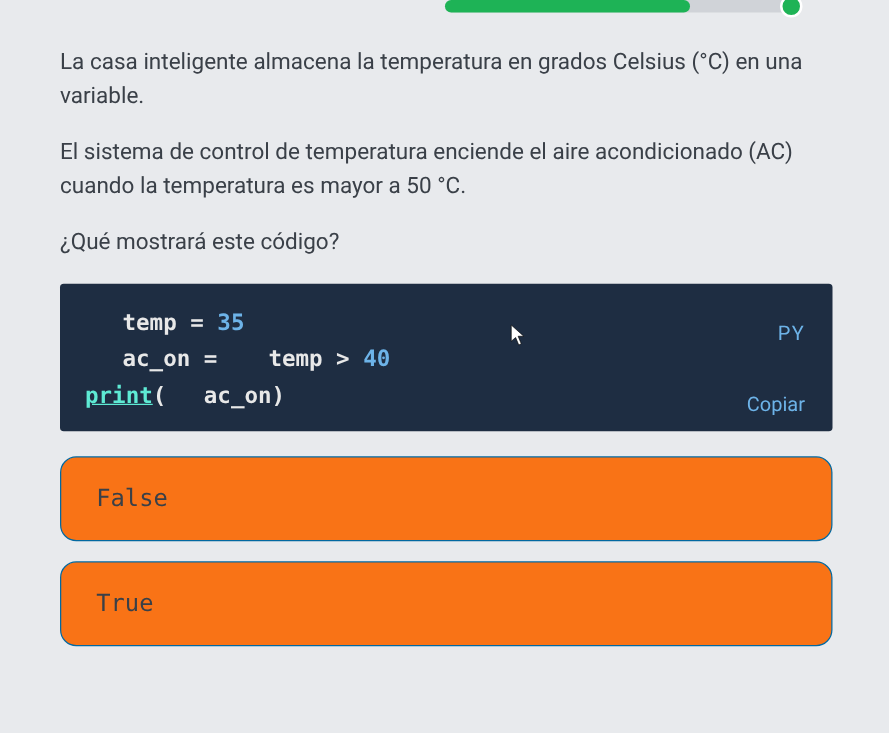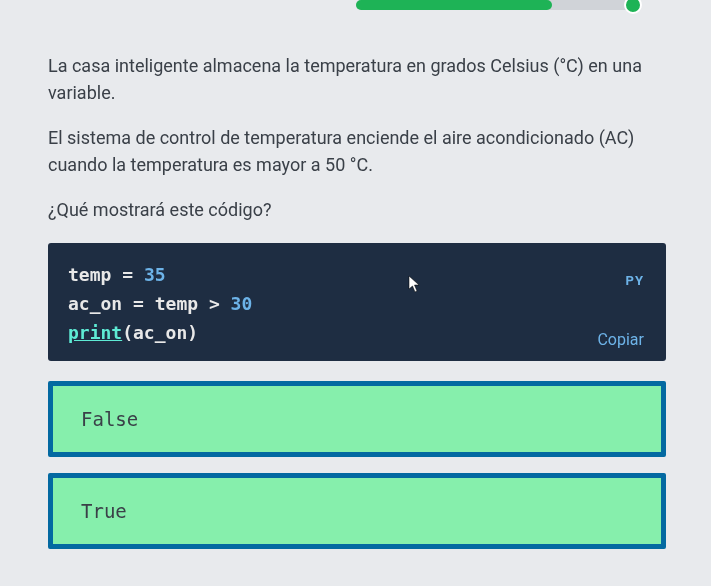--- a/index.html
+++ b/index.html
@@ -34,21 +34,21 @@
       position: absolute;
       right: -6px;
       top: -4px;
       width: 18px;
       height: 18px;
       background: #1eb356;
       border-radius: 50%;
       border: 2px solid #fff;
     }
     .content {
-      padding: 52px 45px 0 48px;
+      padding: 36px 45px 0 48px;
     }
     .question-text {
       color: #3a4048;
       font-size: 18px;
       line-height: 1.5;
       margin-bottom: 20px;
     }
     .question-text p {
       margin-bottom: 18px;
     }
@@ -60,55 +60,55 @@
       margin-bottom: 20px;
       margin-top: 10px;
     }
     .code-content {
       font-family: 'Consolas', 'Monaco', monospace;
       font-size: 18px;
       line-height: 1.6;
       color: #e8e8e8;
       font-weight: 600;
     }
-    .tok-var { color: #e8e8e8; }
+    .tok-var { color: #e8e8e8; margin-left: 30px; }
     .tok-op { color: #e8e8e8; }
     .tok-num { color: #6db3e8; text-align: center; }
     .tok-func { color: #5eead4; text-decoration: underline; }
     .tok-paren { color: #e8e8e8; }
     .lang-badge {
       position: absolute;
       top: 30px;
       right: 22px;
       color: #6db3e8;
-      font-weight: 700;
-      font-size: 13px;
+      font-weight: 400;
+      font-size: 16px;
       letter-spacing: 1px;
     }
     .copy-link {
       position: absolute;
       bottom: 12px;
       right: 22px;
       color: #6db3e8;
       font-size: 16px;
       cursor: pointer;
       text-align: right;
     }
     .cursor-icon {
       position: absolute;
       top: 32px;
       left: 360px;
       width: 14px;
       height: 18px;
       pointer-events: none;
     }
     .answer-option {
-      background: #86efac;
-      border: 5px solid #0369a1;
-      border-radius: 2px;
+      background: #f97316;
+      border: 1px solid #0369a1;
+      border-radius: 13px;
       padding: 22px 28px;
       margin-bottom: 16px;
       font-family: 'Consolas', 'Monaco', monospace;
       font-size: 19px;
       color: #3a4048;
       cursor: pointer;
     }
   </style>
 </head>
 <body>
@@ -122,21 +122,21 @@
 <div class="content">
   <div class="question-text">
     <p>La casa inteligente almacena la temperatura en grados Celsius (°C) en una variable.</p>
     <p>El sistema de control de temperatura enciende el aire acondicionado (AC) cuando la temperatura es mayor a 50 °C.</p>
     <p>¿Qué mostrará este código?</p>
   </div>
 
   <div class="code-block">
     <div class="code-content">
       <div><span class="tok-var">temp</span><span class="tok-op"> = </span><span class="tok-num">35</span></div>
-      <div><span class="tok-var">ac_on</span><span class="tok-op"> = </span><span class="tok-var">temp</span><span class="tok-op"> &gt; </span><span class="tok-num">30</span></div>
+      <div><span class="tok-var">ac_on</span><span class="tok-op"> = </span><span class="tok-var">temp</span><span class="tok-op"> &gt; </span><span class="tok-num">40</span></div>
       <div><span class="tok-func">print</span><span class="tok-paren">(</span><span class="tok-var">ac_on</span><span class="tok-paren">)</span></div>
     </div>
     <div class="lang-badge">PY</div>
     <div class="copy-link">Copiar</div>
     <svg class="cursor-icon" viewBox="0 0 14 18">
       <path d="M 1 1 L 1 14 L 4.5 11 L 7 17 L 9 16 L 6.5 10 L 11 10 Z" fill="#ffffff" stroke="#000" stroke-width="0.5"></path>
     </svg>
   </div>
 
   <div class="answer-option">False</div>

